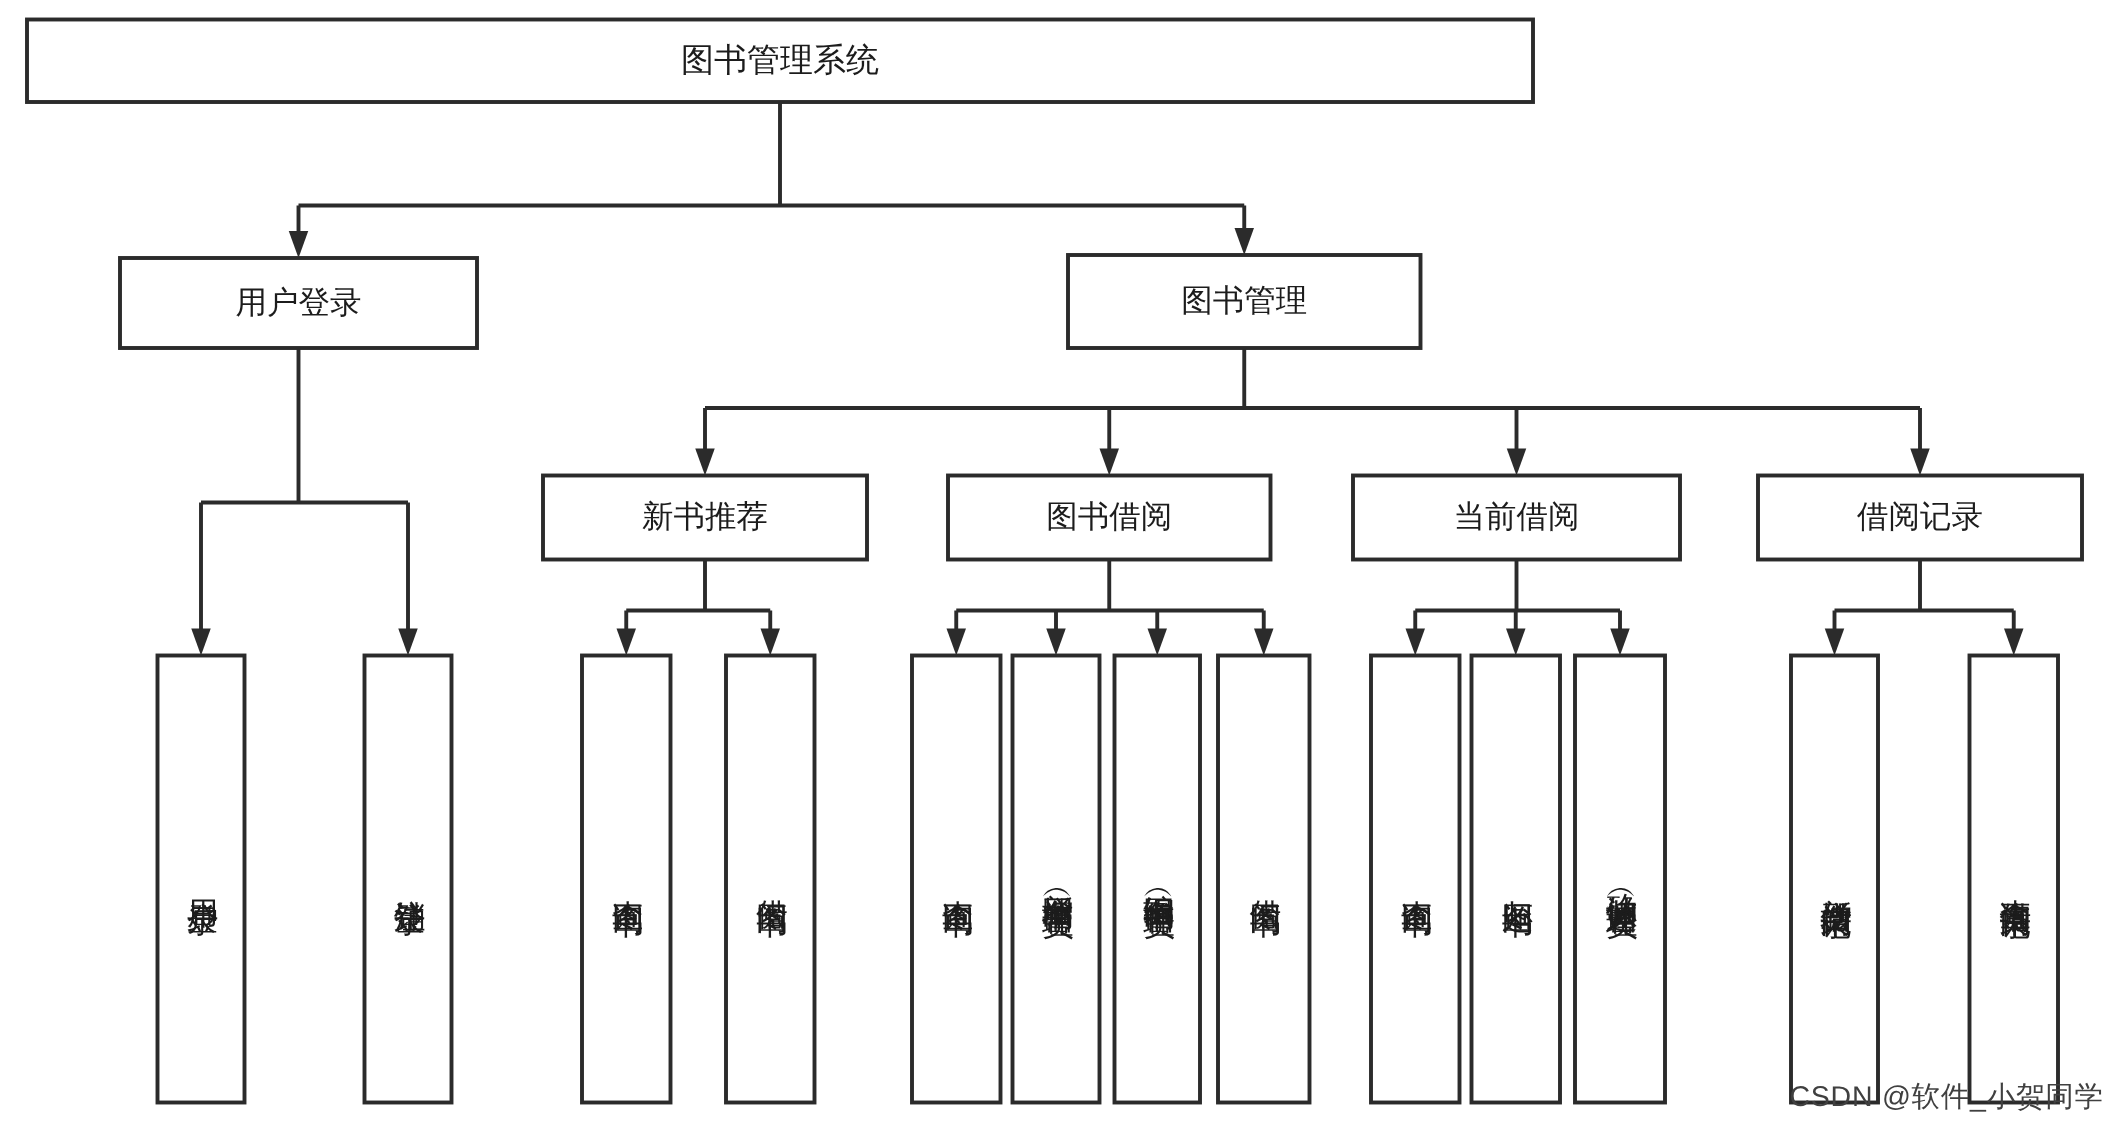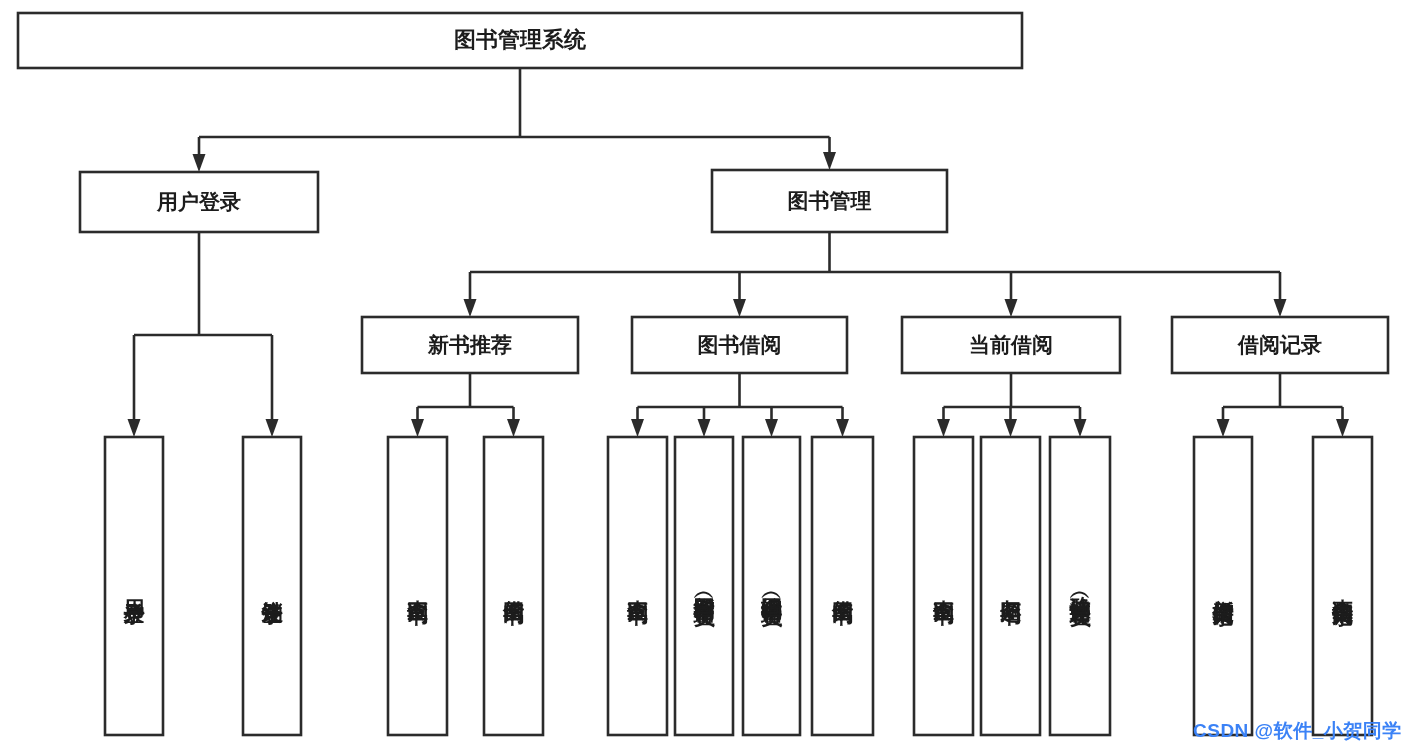--- a/index.html
+++ b/index.html
@@ -12,21 +12,20 @@
     width: 1405px;
     height: 747px;
     font-family: "Liberation Sans", "DejaVu Sans", sans-serif;
     overflow: hidden;
     position: relative;
   }
   #diagram-root {
     position: relative;
     width: 1405px;
     height: 747px;
-    font-weight: bold;
   }
   svg.diagram-canvas {
     position: absolute;
     top: 0;
     left: 0;
     width: 1405px;
     height: 747px;
     display: block;
   }
   .node-box {
@@ -65,21 +64,21 @@
     color: #1c1c1c;
     letter-spacing: 1.5px;
     white-space: nowrap;
     text-align: center;
     pointer-events: none;
   }
   .watermark {
     position: absolute;
     font-family: "Liberation Sans", "DejaVu Sans", sans-serif;
     font-size: 19px;
-    color: #3b82f6;
+    color: #404040;
     white-space: nowrap;
     letter-spacing: 0.5px;
   }
 </style>
 </head>
 <body>
 
 <div id="diagram-root">
   <svg class="diagram-canvas" id="diagram-svg" viewBox="0 0 1405 747" xmlns="http://www.w3.org/2000/svg">
       <g>

